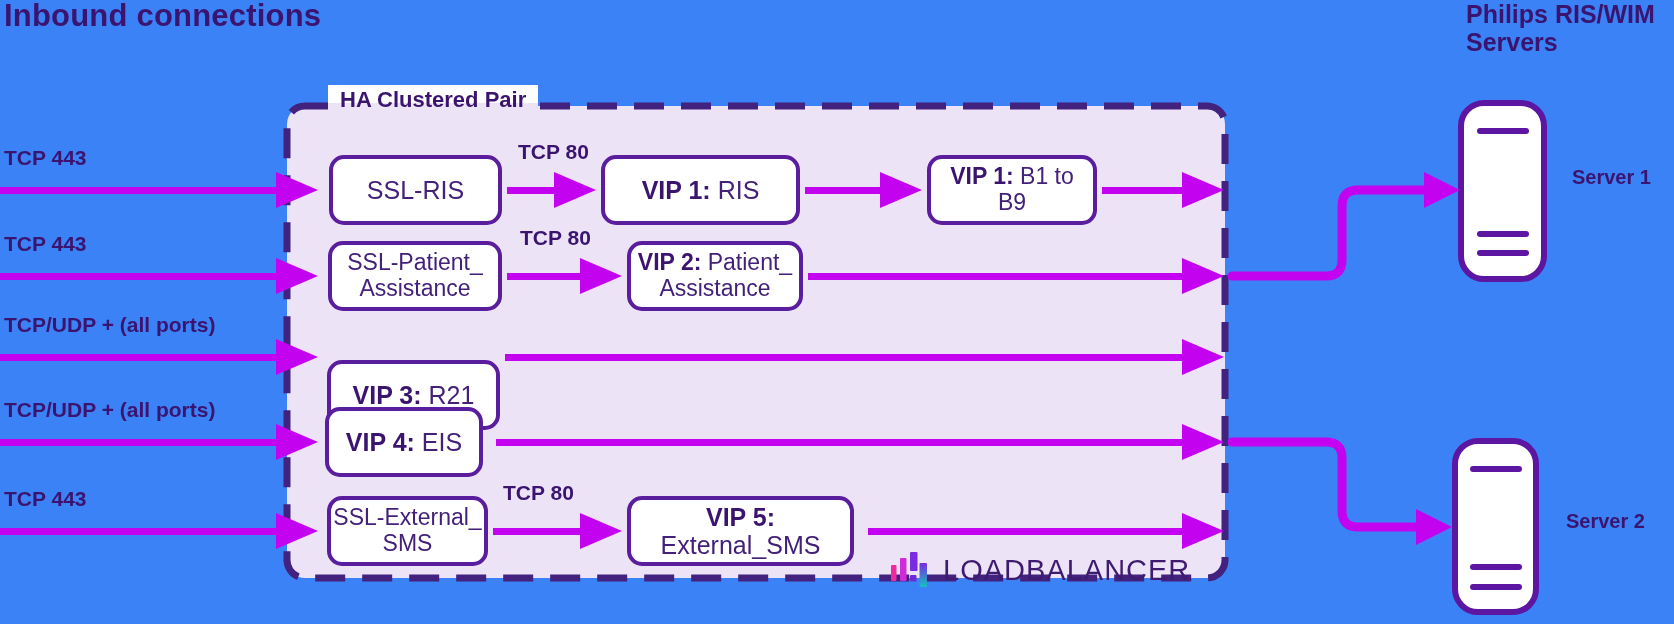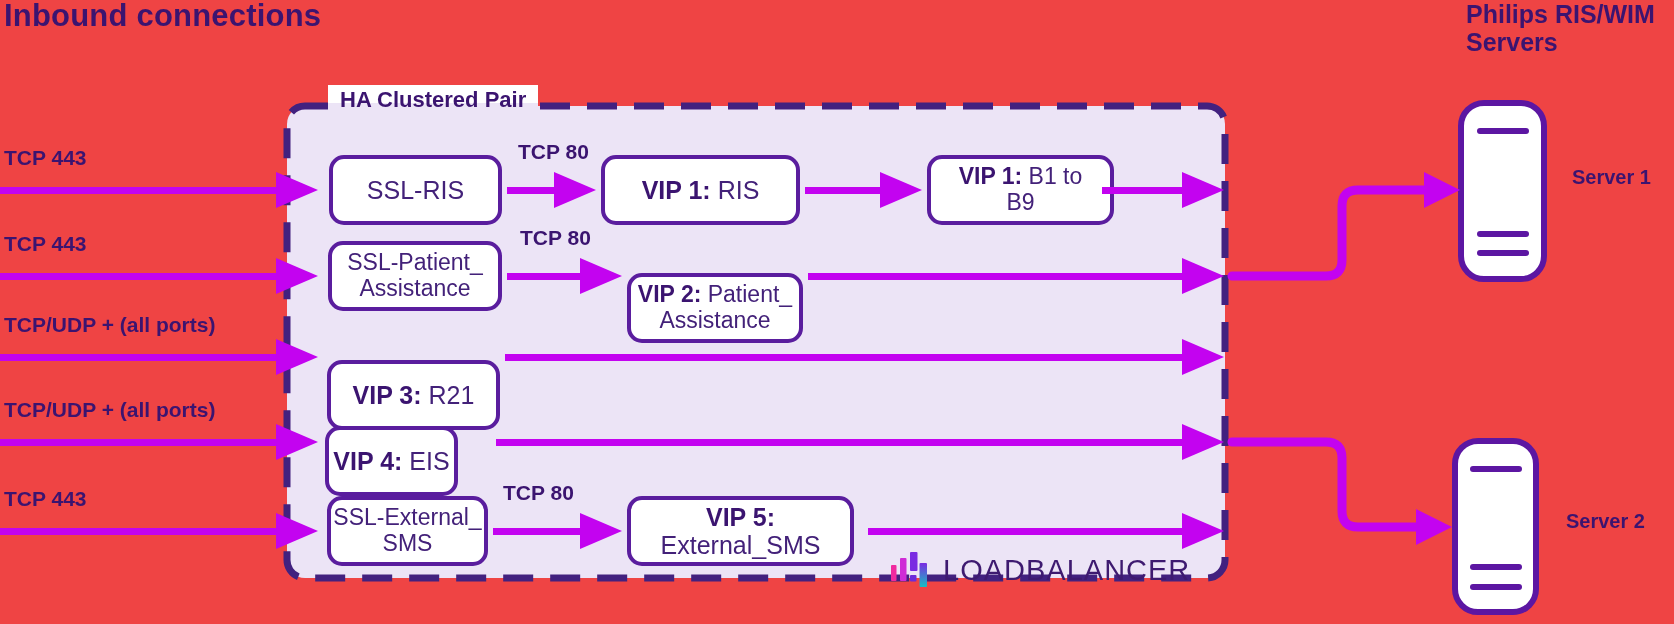--- a/index.html
+++ b/index.html
@@ -1,17 +1,17 @@
 <!DOCTYPE html>
 <html><head>
 <meta charset="utf-8">
 <style>
   html,body{margin:0;padding:0;background:#fff;}
   #canvas{
-    position:relative;width:1674px;height:624px;background:#ef4444;overflow:hidden;
+    position:relative;width:1674px;height:624px;background:#3b82f6;overflow:hidden;
     font-family:"Liberation Sans",sans-serif;color:#3c1372;
   }
   .abs{position:absolute;}
   #page-title{left:4px;top:-2px;font-size:31px;font-weight:bold;color:#3b1470;letter-spacing:.2px;}
   #servers-header{left:1466px;top:0px;width:212px;font-size:25px;font-weight:bold;color:#3b1470;line-height:1.12;}
   
   #cluster-svg{left:0;top:0;width:1674px;height:624px;pointer-events:none;}
   #cluster-label{
     left:328px;top:85px;height:30px;line-height:30px;padding:0 12px;
     font-size:22px;font-weight:bold;color:#3b1470;
@@ -71,41 +71,41 @@
         <div class="shaft" style="width: 53px;"></div>
         <div class="head" style="left: 47px;"></div>
       </div>
       <div class="node" style="left: 601px; top: 155px; width: 199px; height: 70px;">
         <span><b>VIP 1:</b> RIS</span>
       </div>
       <div class="arrow" style="left: 805px; top: 172px; width: 117px;">
         <div class="shaft" style="width: 81px;"></div>
         <div class="head" style="left: 75px;"></div>
       </div>
-      <div class="node two" style="left: 927px; top: 155px; width: 187px; height: 70px;">
+      <div class="node two" style="left: 927px; top: 155px; width: 170px; height: 70px;">
         <span><b>VIP 1:</b> B1 to<br>B9</span>
       </div>
       <div class="arrow" style="left: 1102px; top: 172px; width: 122px;">
         <div class="shaft" style="width: 86px;"></div>
         <div class="head" style="left: 80px;"></div>
       </div>
       <div class="port-label" style="left: 4px; top: 232px;">TCP 443</div>
       <div class="arrow" style="left: 0px; top: 258px; width: 318px;">
         <div class="shaft" style="width: 282px;"></div>
         <div class="head" style="left: 276px;"></div>
       </div>
       <div class="port-label" style="left: 520px; top: 226px;">TCP 80</div>
       <div class="node two" style="left: 328px; top: 241px; width: 174px; height: 70px;">
         <span>SSL-Patient_<br>Assistance</span>
       </div>
       <div class="arrow" style="left: 507px; top: 258px; width: 115px;">
         <div class="shaft" style="width: 79px;"></div>
         <div class="head" style="left: 73px;"></div>
       </div>
-      <div class="node two" style="left: 627px; top: 241px; width: 176px; height: 70px; margin-top: 32px;">
+      <div class="node two" style="left: 627px; top: 241px; width: 176px; height: 70px;">
         <span><b>VIP 2:</b> Patient_<br>Assistance</span>
       </div>
       <div class="arrow" style="left: 808px; top: 258px; width: 416px;">
         <div class="shaft" style="width: 380px;"></div>
         <div class="head" style="left: 374px;"></div>
       </div>
       <div class="port-label" style="left: 4px; top: 313px;">TCP/UDP + (all ports)</div>
       <div class="arrow" style="left: 0px; top: 339px; width: 318px;">
         <div class="shaft" style="width: 282px;"></div>
         <div class="head" style="left: 276px;"></div>
@@ -115,21 +115,21 @@
       </div>
       <div class="arrow" style="left: 505px; top: 339px; width: 719px;">
         <div class="shaft" style="width: 683px;"></div>
         <div class="head" style="left: 677px;"></div>
       </div>
       <div class="port-label" style="left: 4px; top: 398px;">TCP/UDP + (all ports)</div>
       <div class="arrow" style="left: 0px; top: 424px; width: 318px;">
         <div class="shaft" style="width: 282px;"></div>
         <div class="head" style="left: 276px;"></div>
       </div>
-      <div class="node" style="left: 325px; top: 426px; width: 133px; height: 70px;">
+      <div class="node" style="left: 325px; top: 407px; width: 158px; height: 70px;">
         <span><b>VIP 4:</b> EIS</span>
       </div>
       <div class="arrow" style="left: 496px; top: 424px; width: 728px;">
         <div class="shaft" style="width: 692px;"></div>
         <div class="head" style="left: 686px;"></div>
       </div>
       <div class="port-label" style="left: 4px; top: 487px;">TCP 443</div>
       <div class="arrow" style="left: 0px; top: 513px; width: 318px;">
         <div class="shaft" style="width: 282px;"></div>
         <div class="head" style="left: 276px;"></div>

